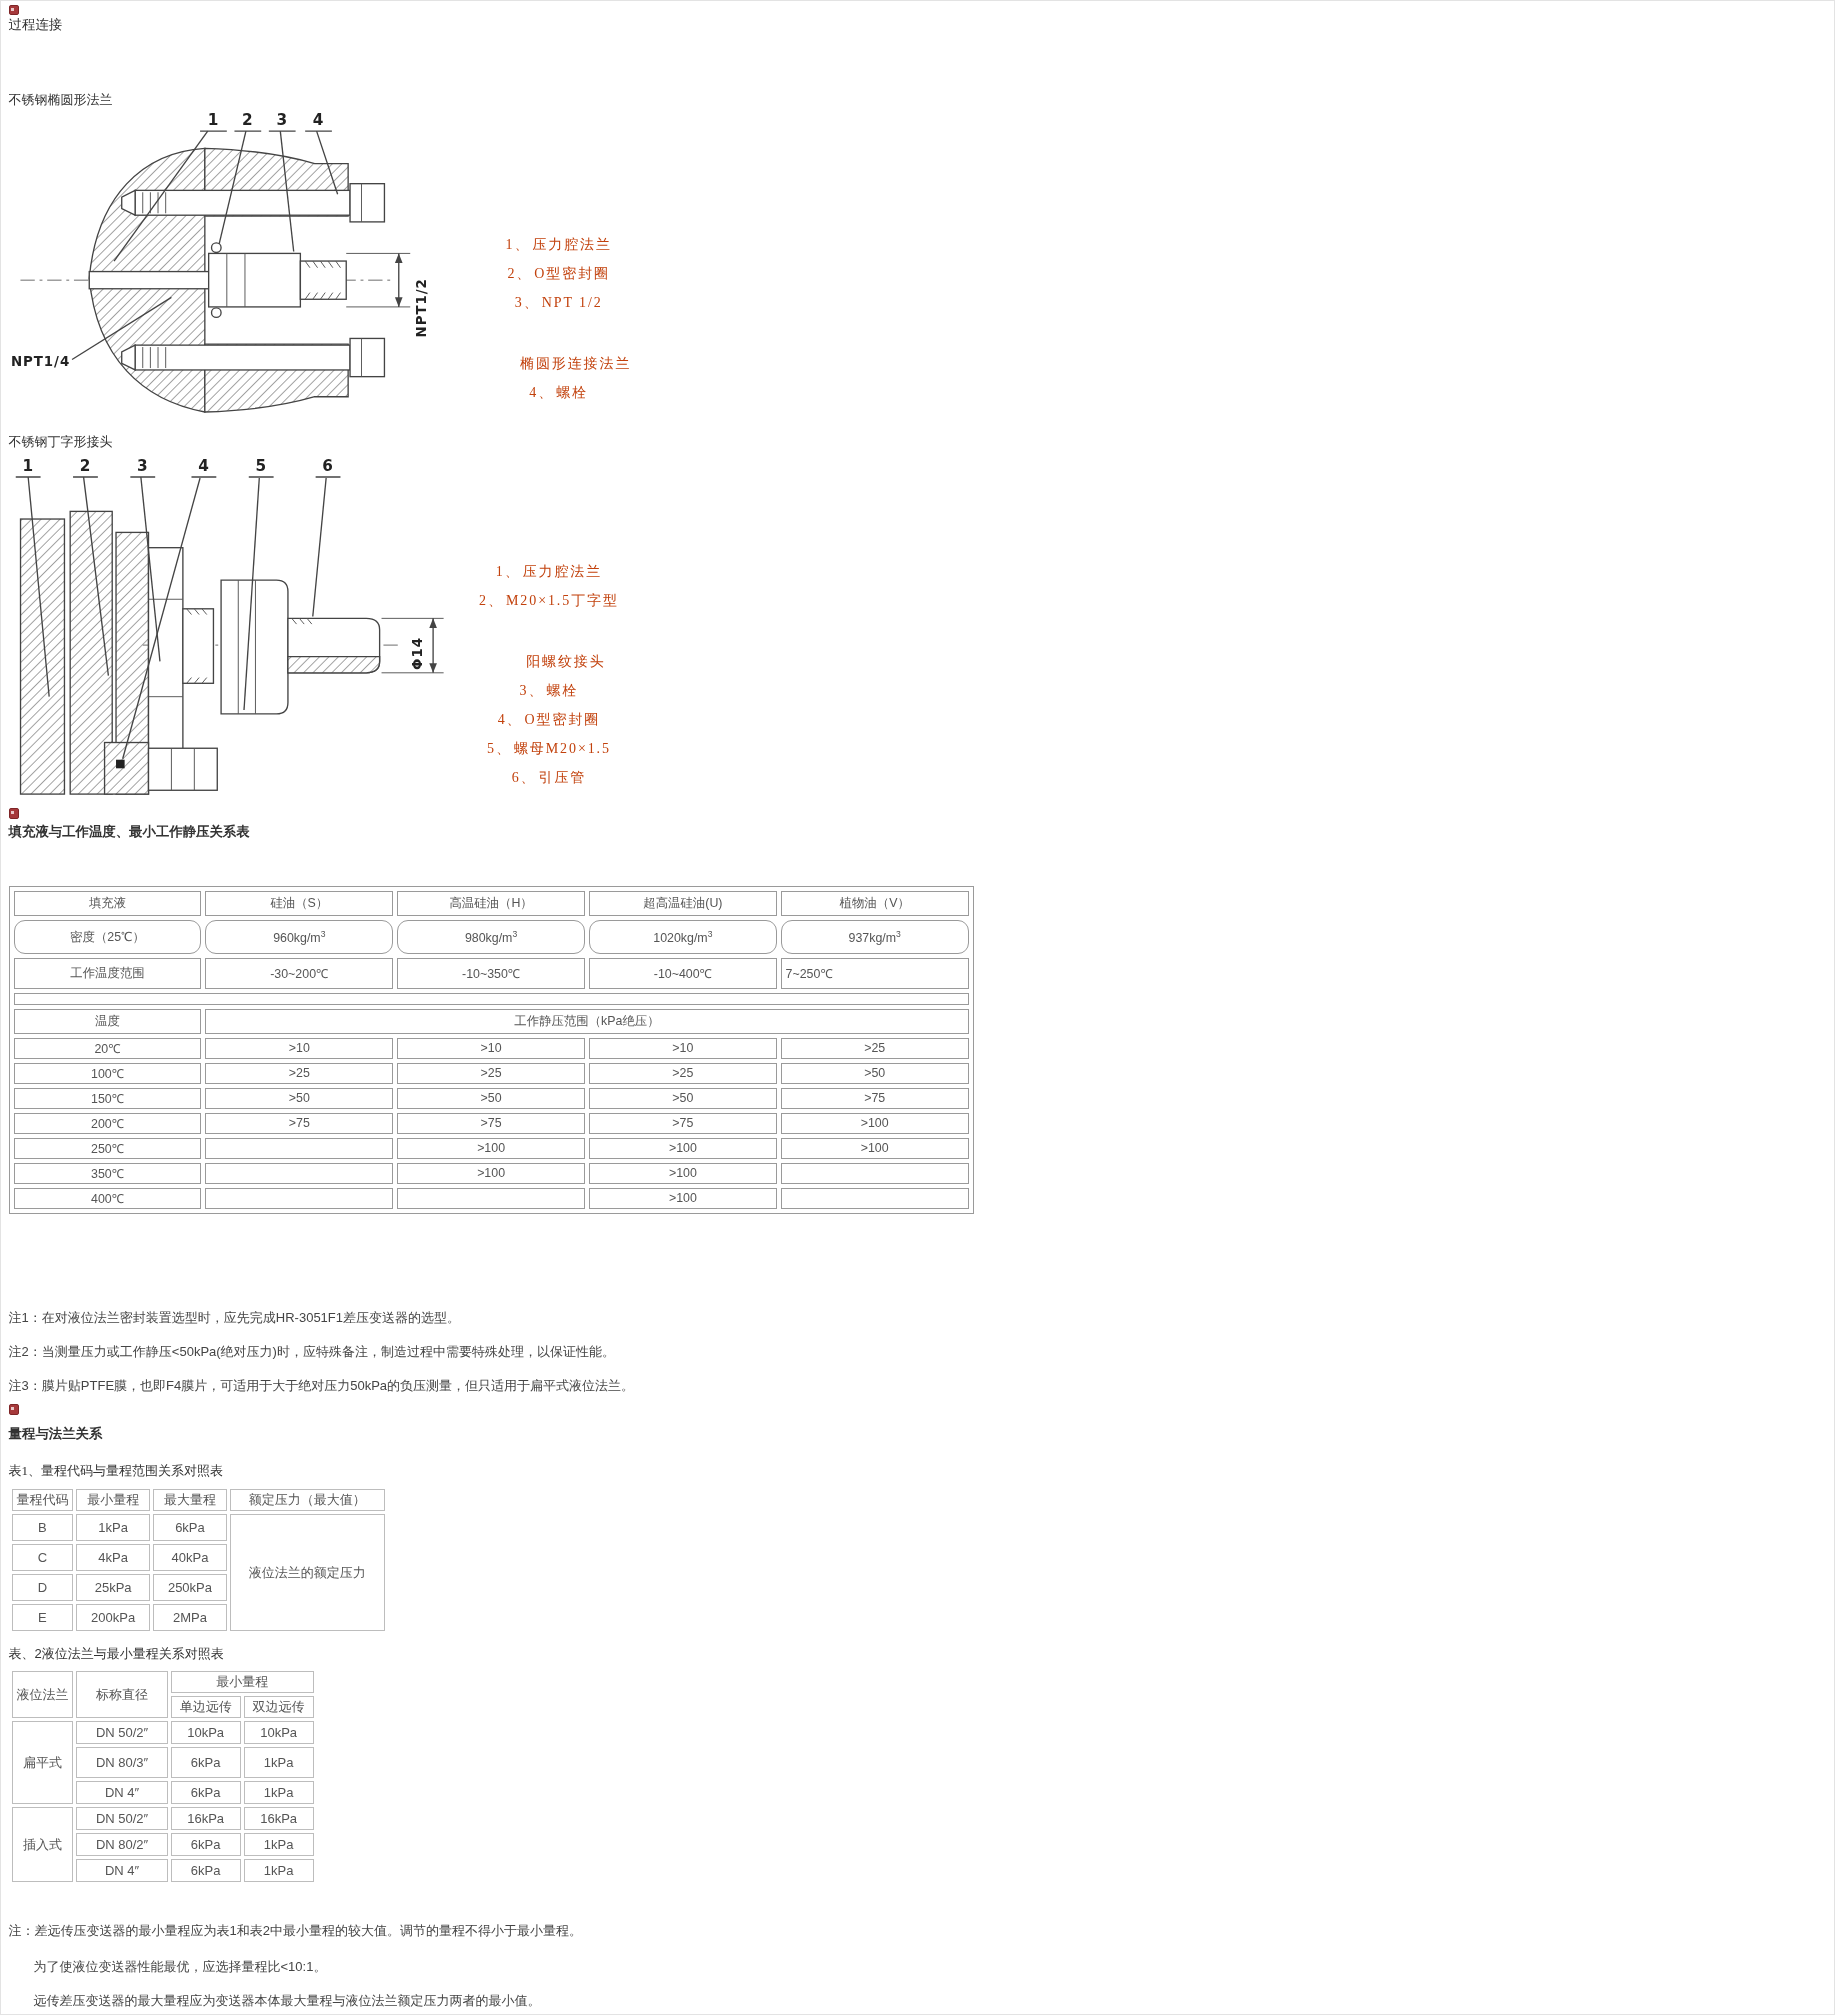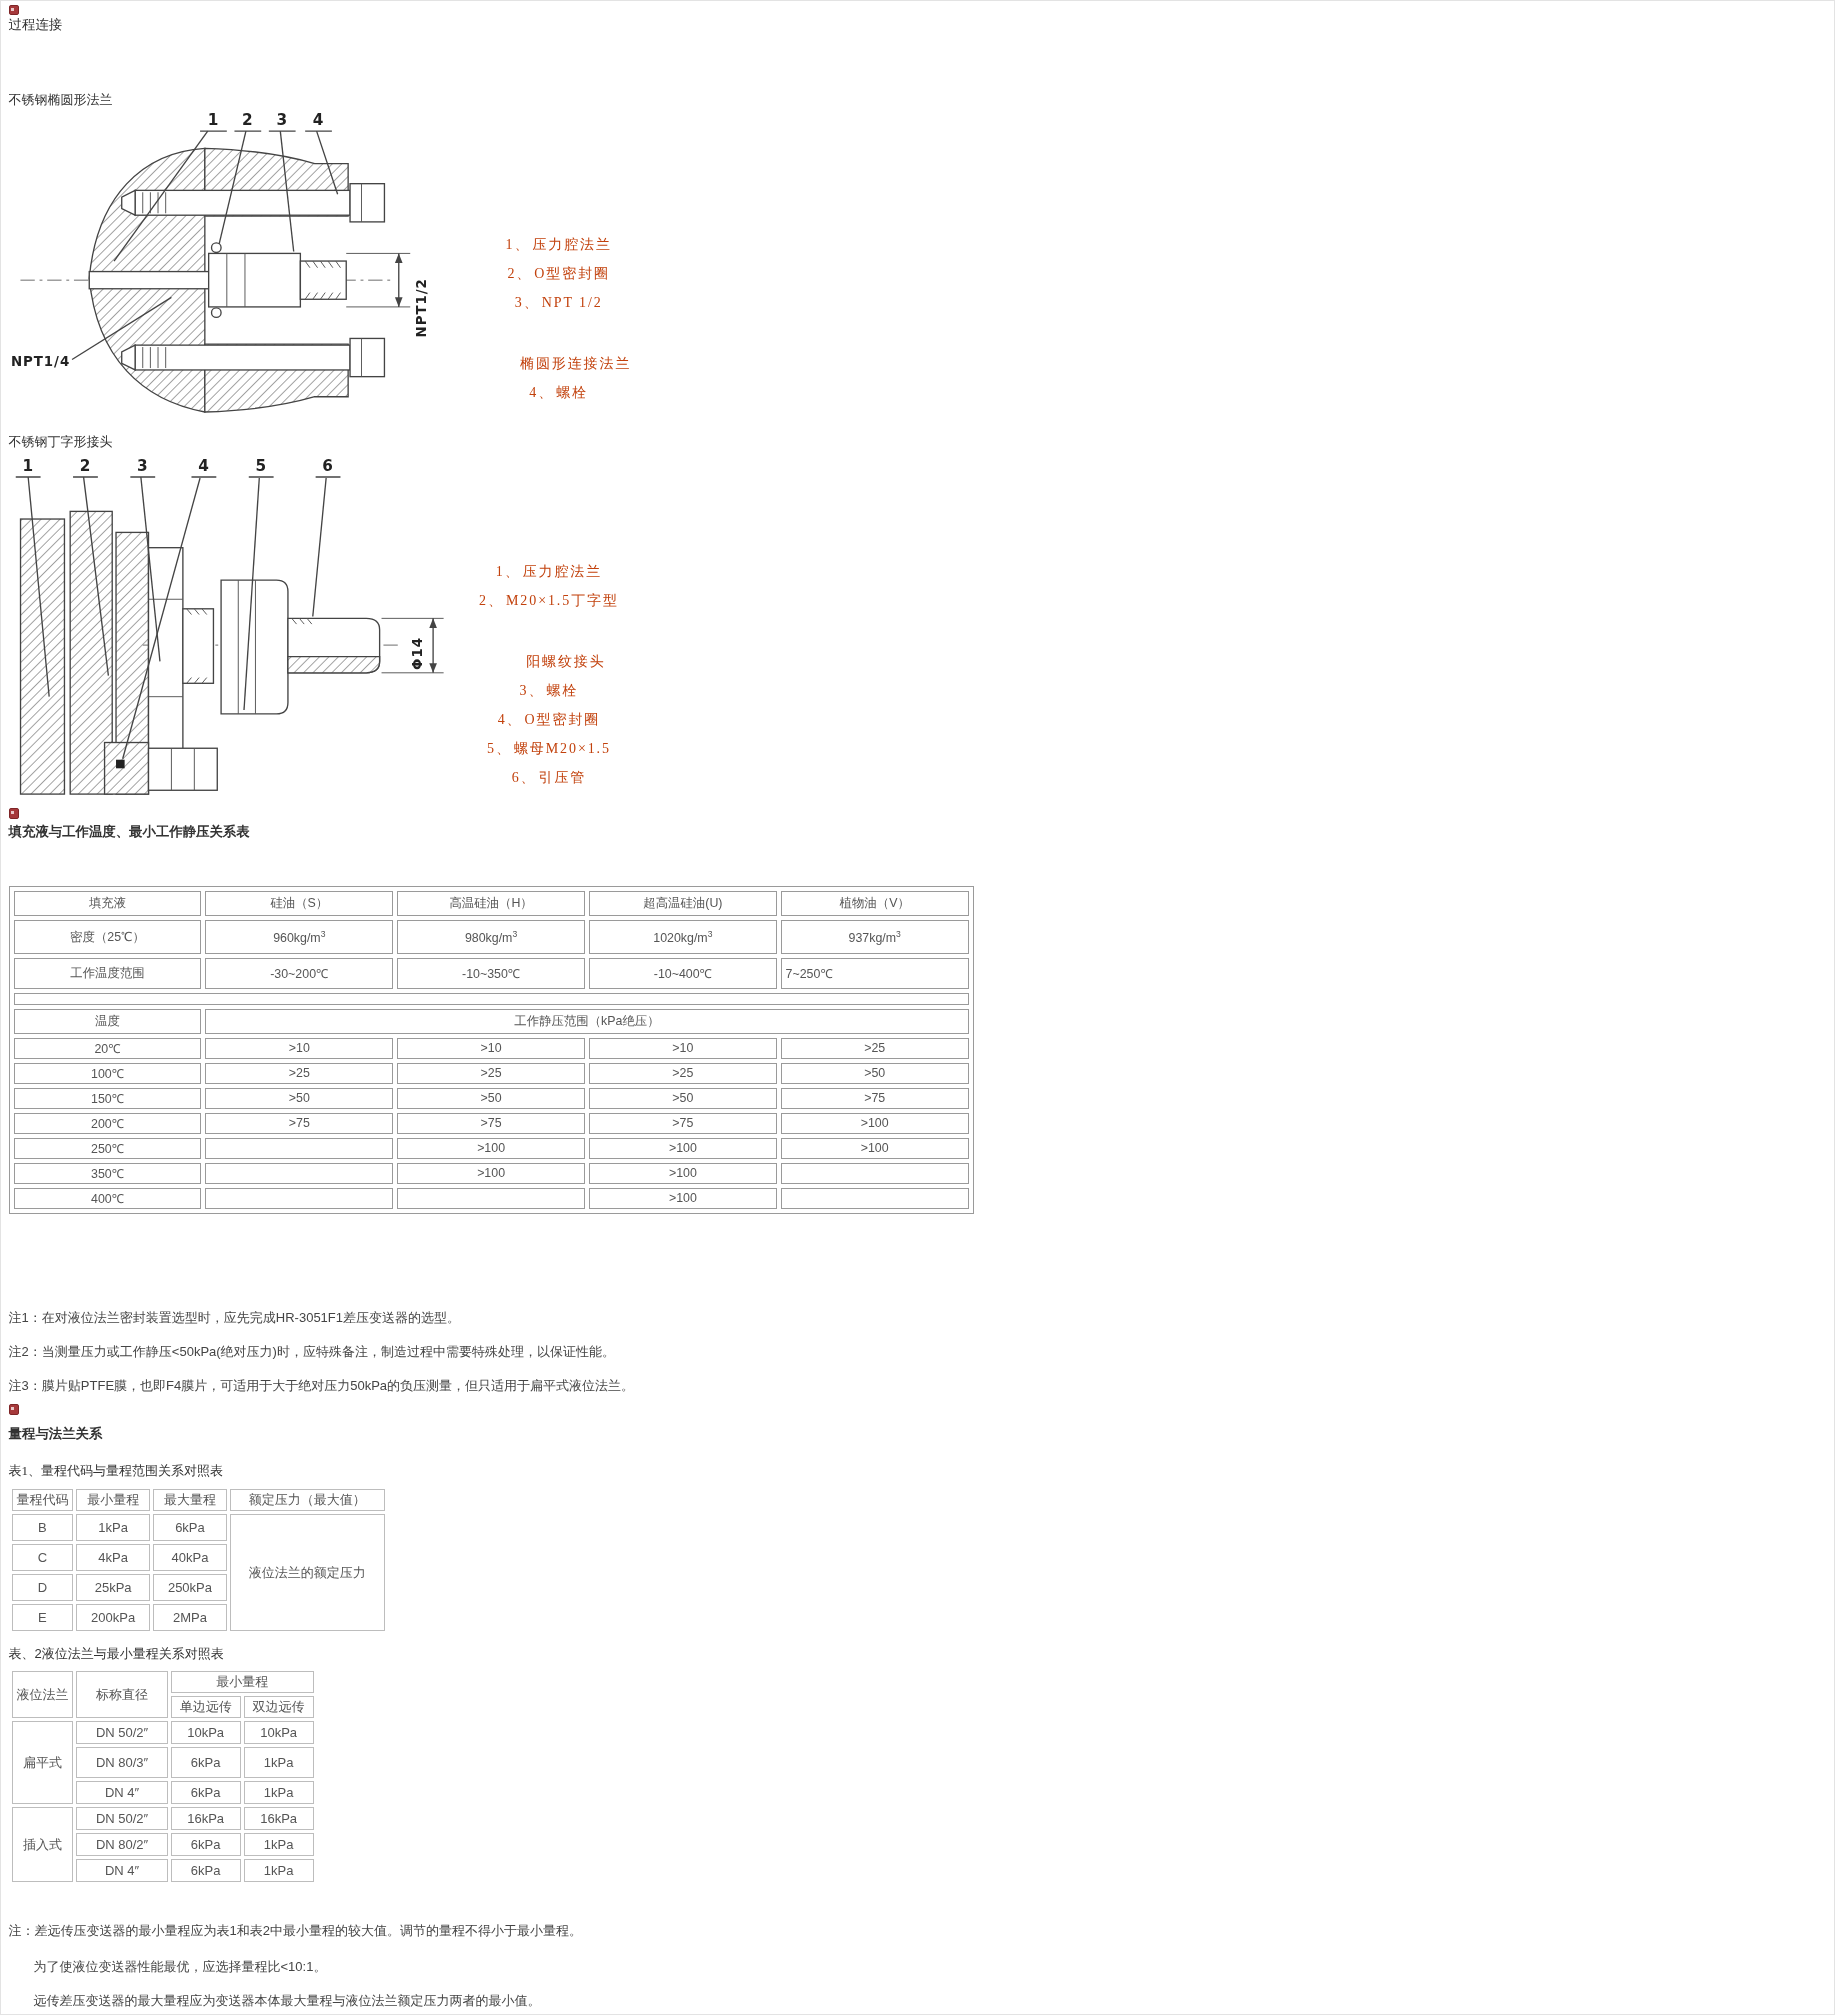--- a/index.html
+++ b/index.html
@@ -13,21 +13,21 @@
   .sub{position:absolute;font-size:13px;color:#333;white-space:nowrap;}
   .legend{position:absolute;font-family:"Liberation Serif",serif;font-size:14px;color:#c2410c;
           line-height:29px;letter-spacing:1.9px;white-space:nowrap;text-align:center;}
   .legend .num{display:inline-block;min-width:29px;}
   .legend .indent{padding-left:36px;margin-top:32px;}
   table{border-collapse:separate;}
   .bigtbl{position:absolute;border-spacing:4.8px;border:1.9px solid #9a9a9a;table-layout:fixed;width:965px;background:#fff;}
   .bigtbl td{border:1.9px solid #9a9a9a;box-sizing:border-box;text-align:center;font-size:12.4px;color:#555;
              padding:1px 2.9px;background:#fff;white-space:nowrap;overflow:hidden;}
   .bigtbl tr.rh td{height:25px;}
-  .bigtbl tr.rden td{height:34px;}
+  .bigtbl tr.rden td{height:34px;border-radius:11px;}
   .bigtbl tr.rtmp td{height:31px;}
   .bigtbl tr.rsp td{height:11.5px;border:1.9px solid #9a9a9a;}
   .bigtbl tr.rphdr td{height:25px;}
   .bigtbl tr.rdata td{height:20px;}
   .bigtbl sup{font-size:8.6px;}
   .ta-l{text-align:left !important;padding-left:3.8px !important;}
   .smalltbl{position:absolute;border-spacing:3.8px;table-layout:fixed;background:#fff;}
   .smalltbl td{border:1.9px solid #bdbdbd;box-sizing:border-box;text-align:center;font-size:13px;color:#555;
                padding:1px 3.8px;background:#fff;white-space:nowrap;overflow:hidden;vertical-align:middle;}
   .cap{position:absolute;font-size:13px;color:#333;white-space:nowrap;}

